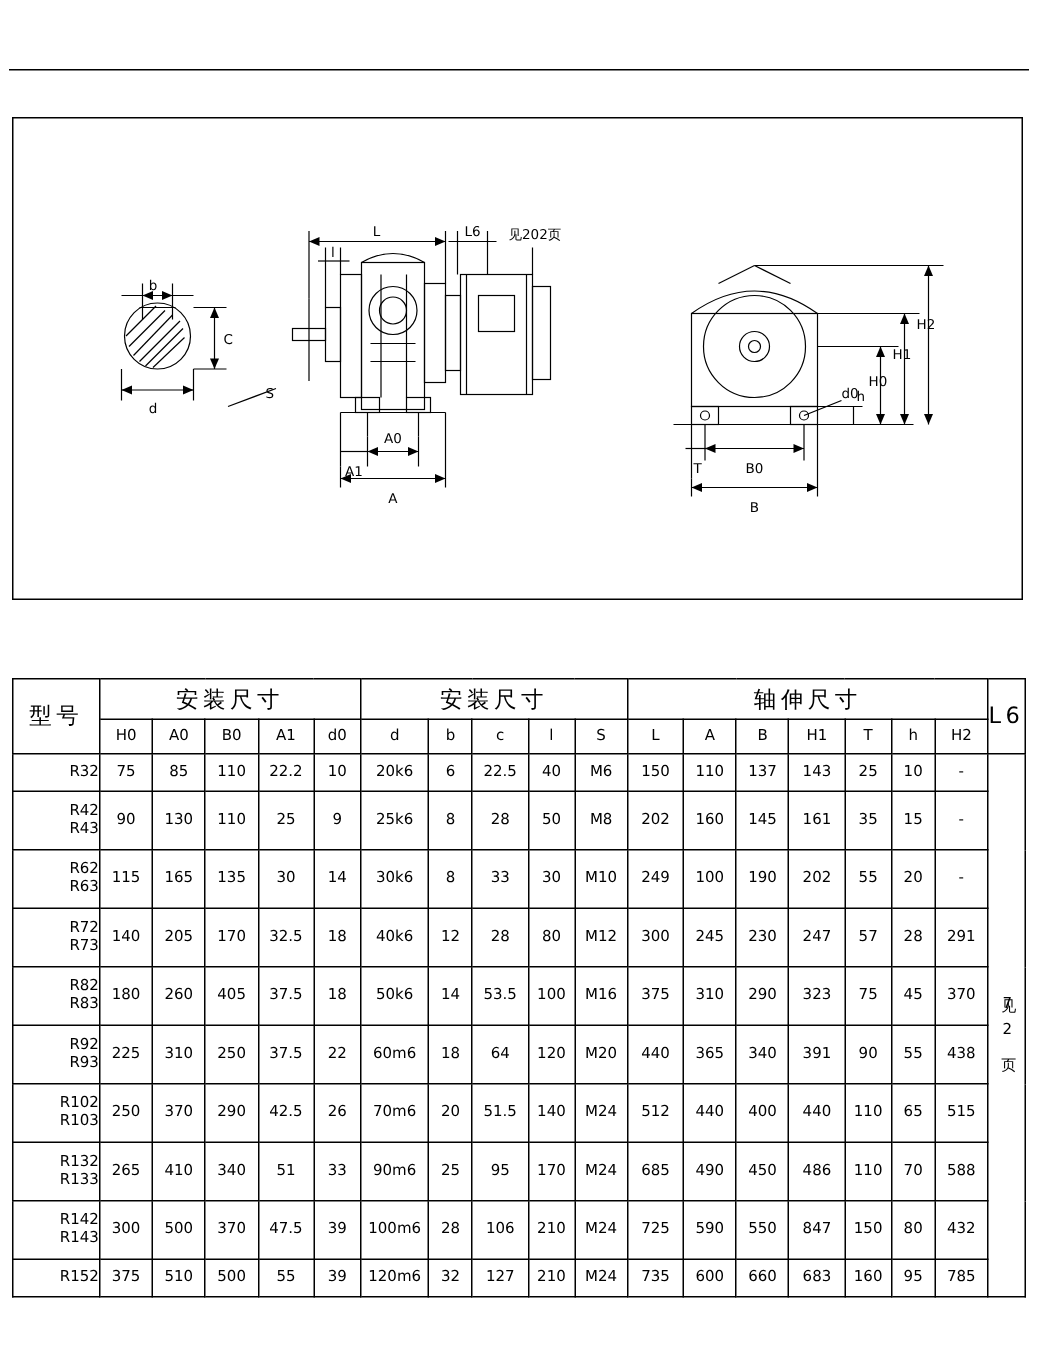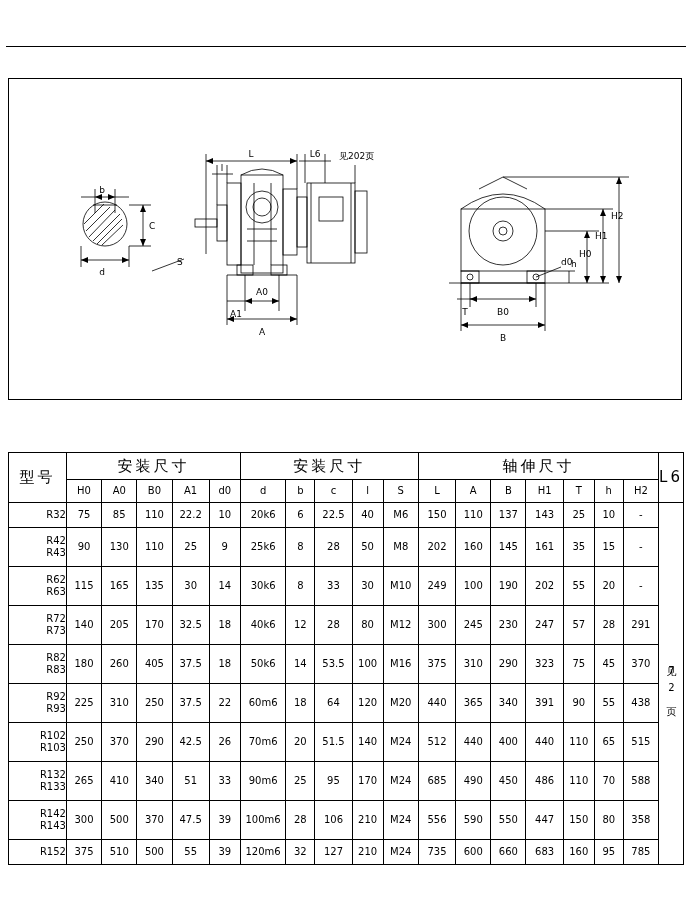--- a/index.html
+++ b/index.html
@@ -529,27 +529,27 @@
           <td class="cell">300</td>
           <td class="cell">500</td>
           <td class="cell">370</td>
           <td class="cell">47.5</td>
           <td class="cell">39</td>
           <td class="cell">100m6</td>
           <td class="cell">28</td>
           <td class="cell">106</td>
           <td class="cell">210</td>
           <td class="cell">M24</td>
-          <td class="cell">556</td>
+          <td class="cell">725</td>
           <td class="cell">590</td>
           <td class="cell">550</td>
-          <td class="cell">447</td>
+          <td class="cell">847</td>
           <td class="cell">150</td>
           <td class="cell">80</td>
-          <td class="cell">358</td>
+          <td class="cell">432</td>
         </tr>
 
         <tr>
           <td class="model cell-1">R152</td>
           <td class="cell-1">375</td>
           <td class="cell-1">510</td>
           <td class="cell-1">500</td>
           <td class="cell-1">55</td>
           <td class="cell-1">39</td>
           <td class="cell-1">120m6</td>

